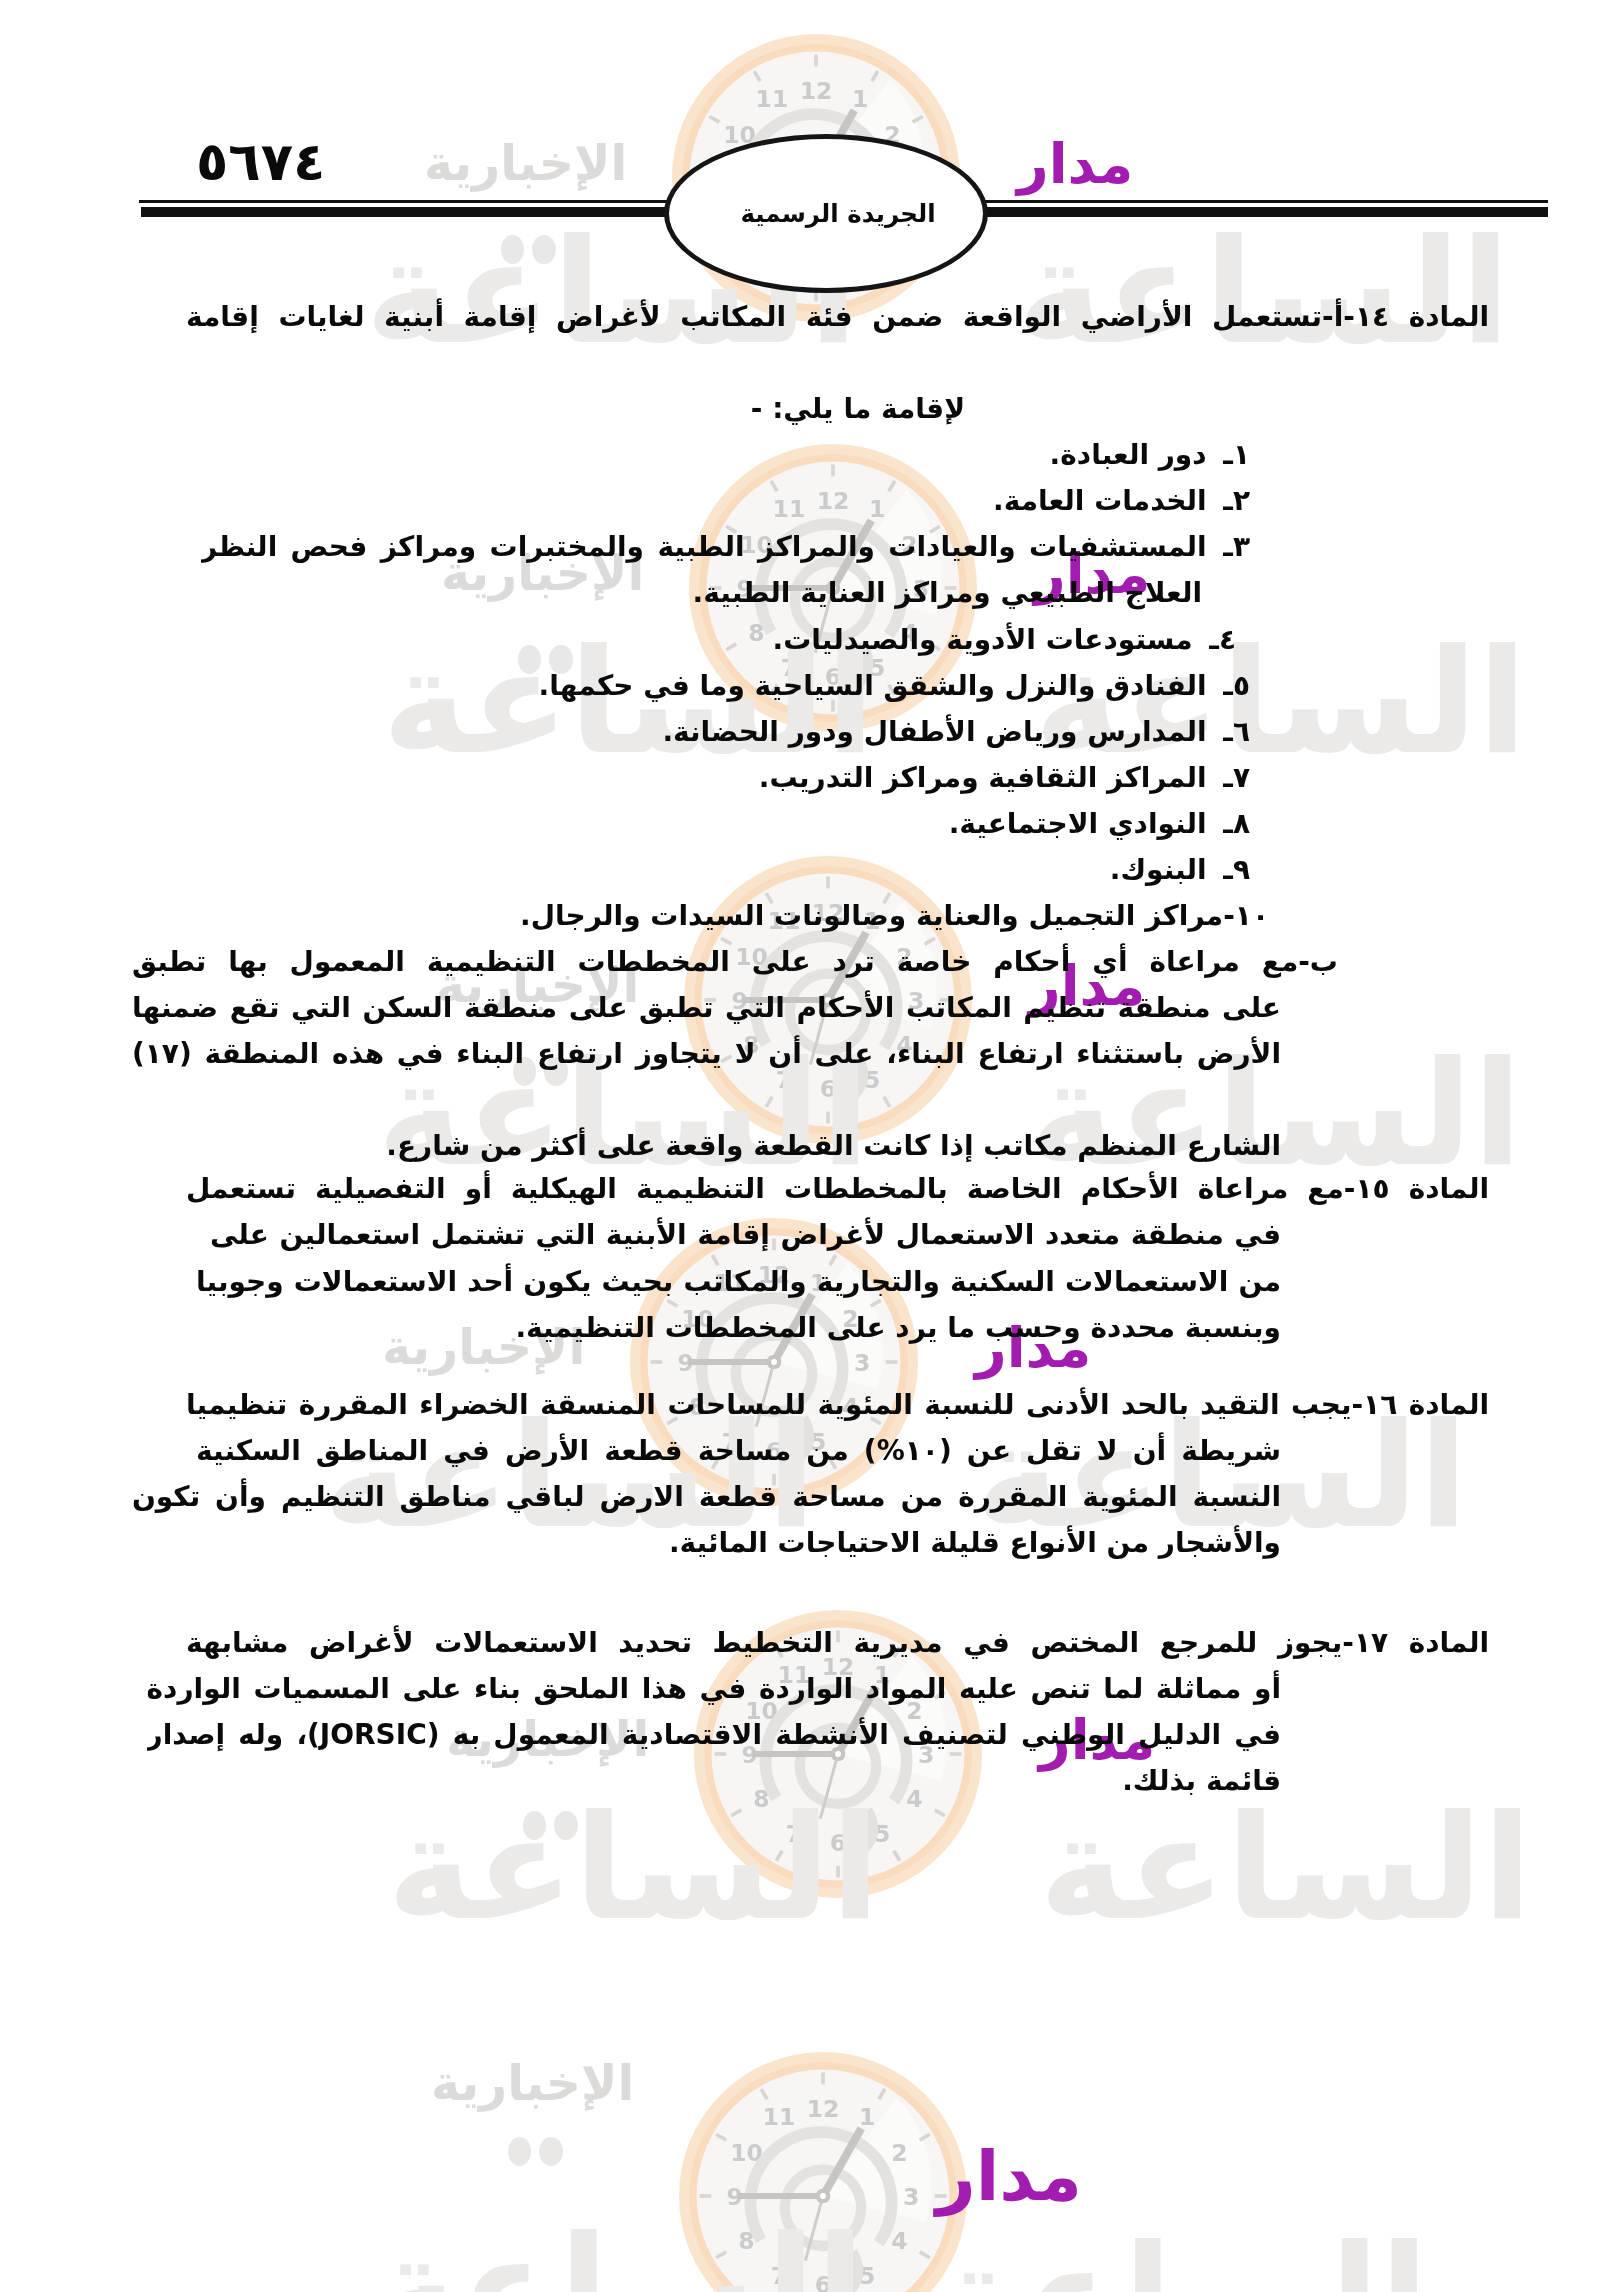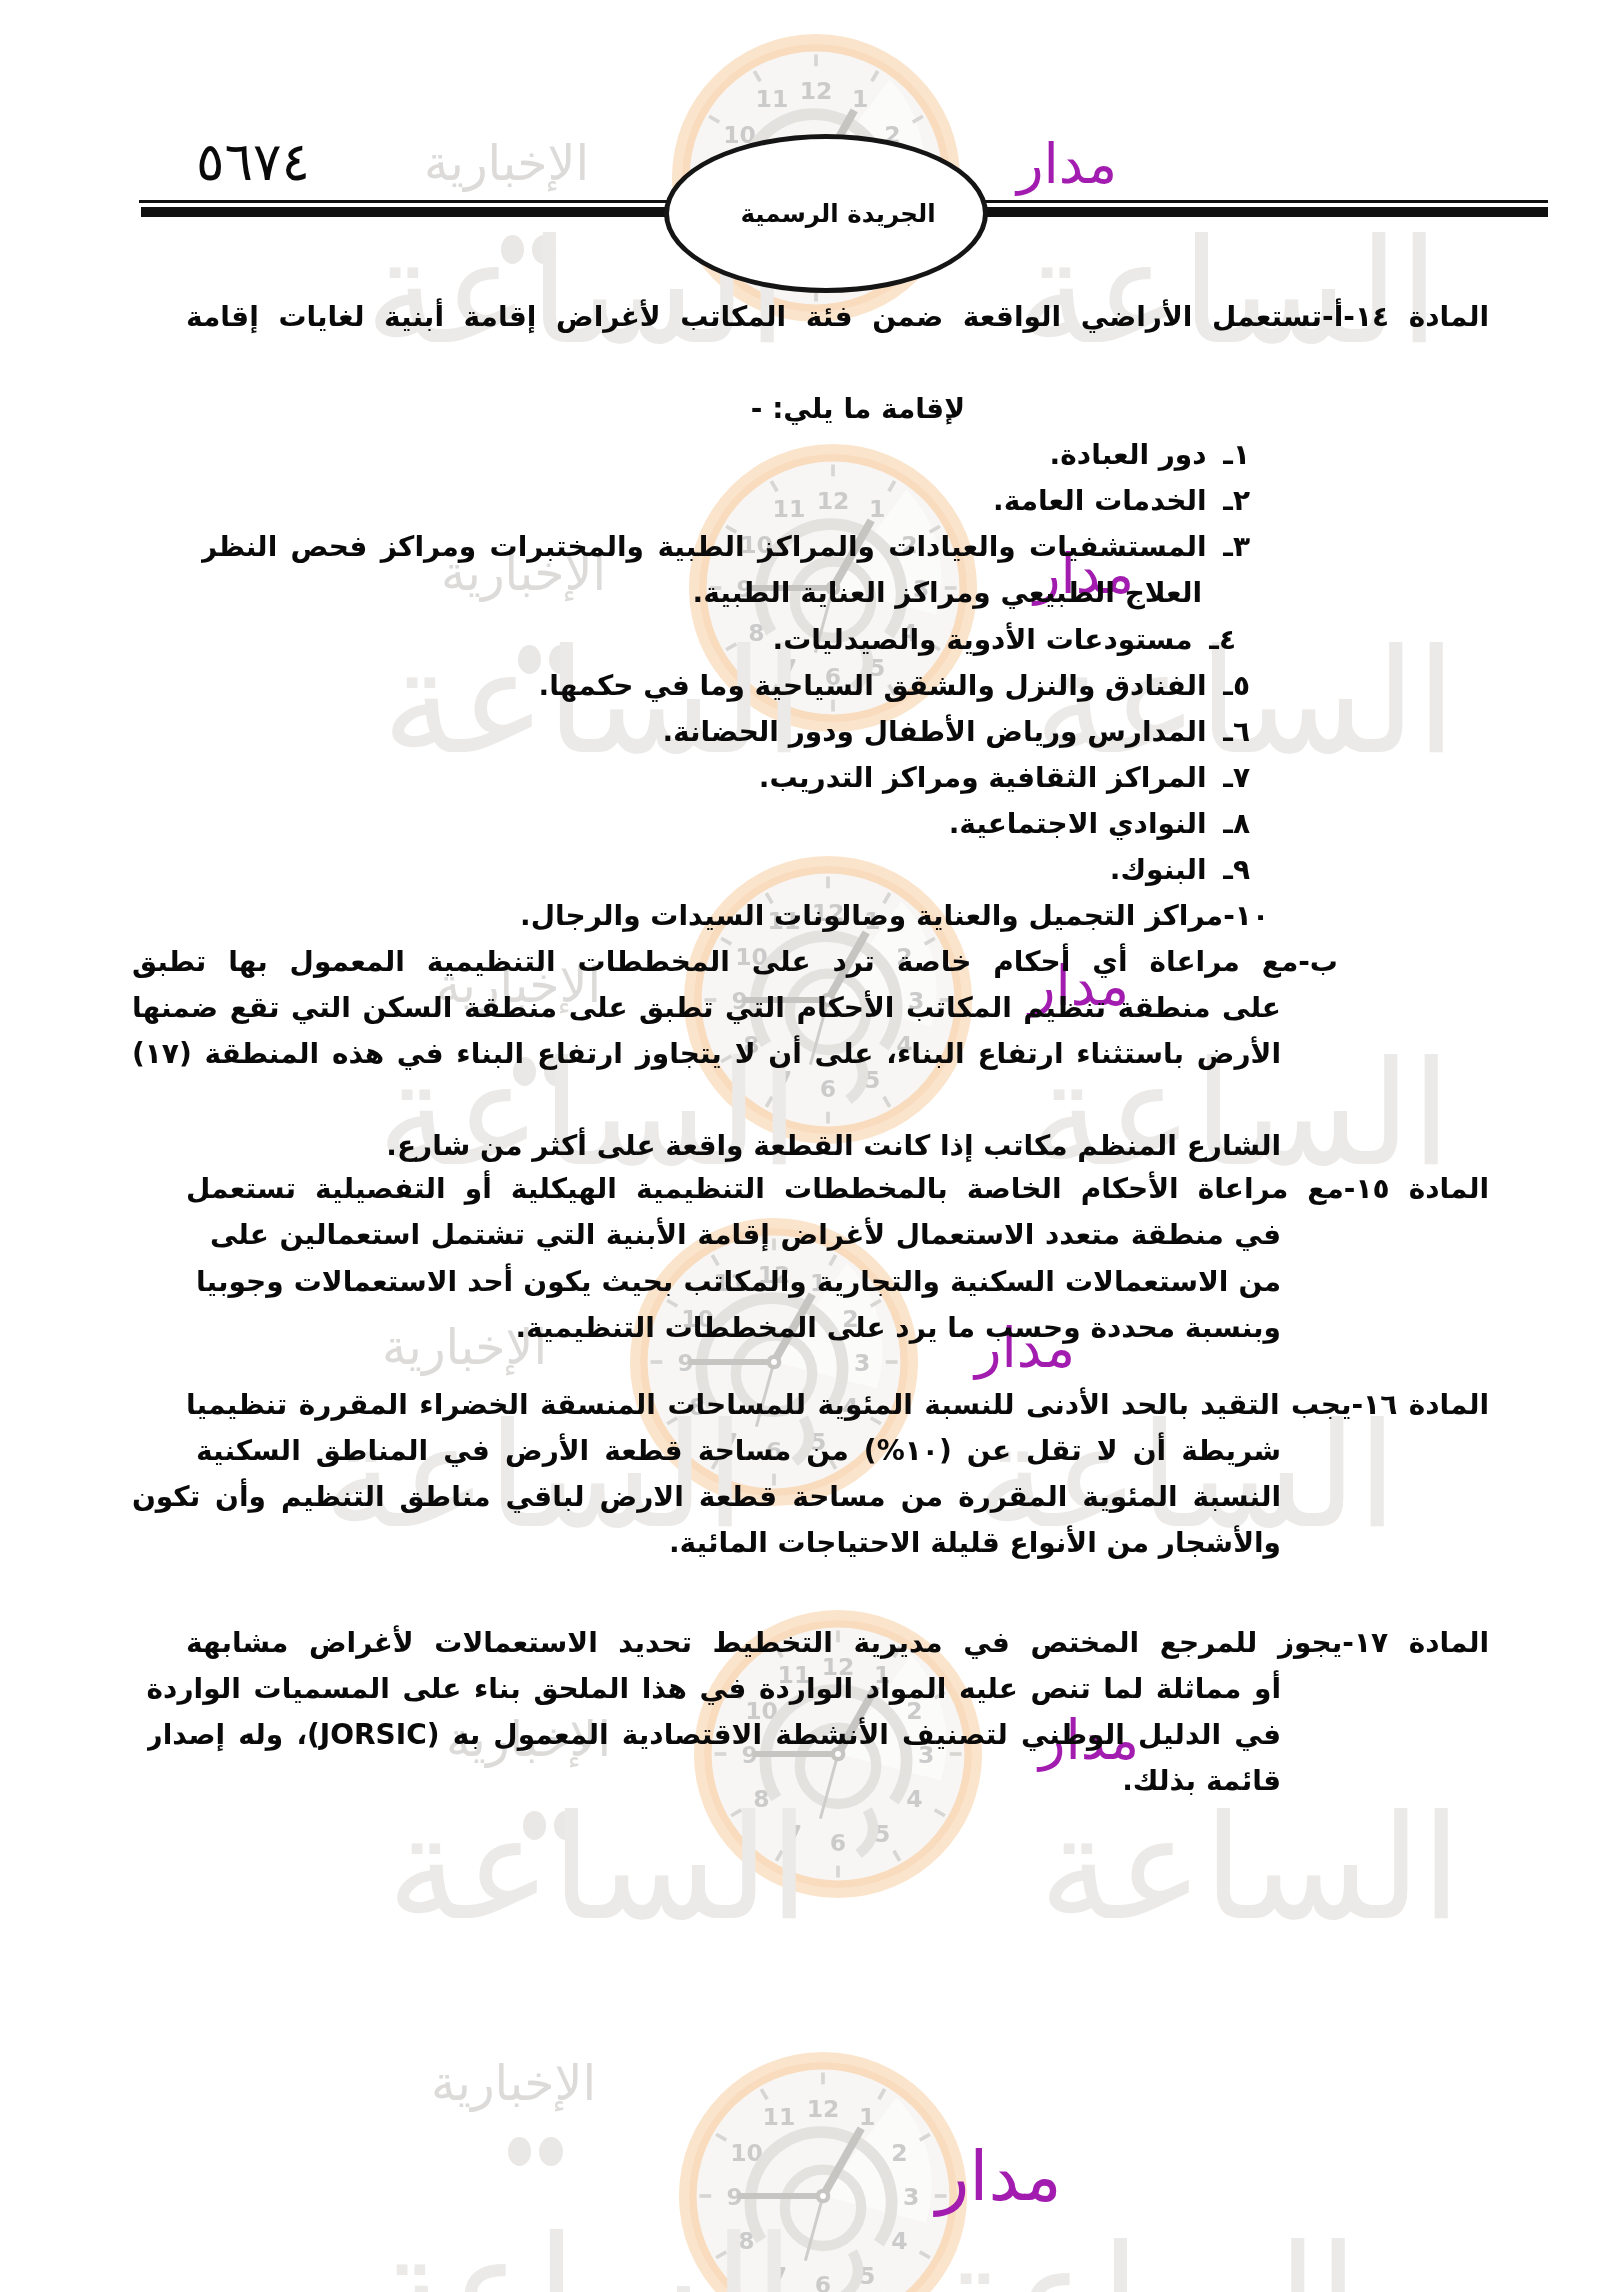--- a/index.html
+++ b/index.html
@@ -7,36 +7,36 @@
     position:relative;
     width:1621px;height:2293px;
     background:#ffffff;
     overflow:hidden;
     font-family:"DejaVu Sans", sans-serif;
     direction:rtl;
   }
   
   .wm{position:absolute;width:0;height:0;z-index:0;}
   .wm-clock{position:absolute;left:-147px;top:-147px;width:294px;height:294px;}
-  .wm-piece{position:absolute;font-weight:normal;white-space:nowrap;line-height:1;}
+  .wm-piece{position:absolute;font-weight:bold;white-space:nowrap;line-height:1;}
   .wm-ikh {left:-392px;top:-39px;font-size:49px;color:#dcdbd9;}
   .wm-mad {left:201px;top:-41px;font-size:55px;color:#a21caf;}
   .wm-bigL{left:-451px;top:41px;font-size:145px;color:#eceae8;}
   .wm-bigR{left:201px;top:41px;font-size:145px;color:#eceae8;}
   .wm-dots{position:absolute;left:-323px;top:57px;}
   .wm-dots i{display:inline-block;width:23.5px;height:29px;border-radius:50%;background:#e9e8e6;margin-left:7.8px;}
   .k6 .wm-mad{left:113px;top:-54px;font-size:69px;}
   .k6 .wm-bigR{left:113px;top:29px;}
   
   .rule{position:absolute;background:#101010;z-index:2;}
   #rule-thin {left:139px;top:200px;width:1409px;height:2.9px;}
   #rule-thick{left:141px;top:207px;width:1407px;height:9.8px;}
   #page-number{
     position:absolute;left:196px;top:131px;z-index:2;
-    font-size:53px;font-weight:normal;color:#0a0a0a;letter-spacing:2px;
+    font-size:53px;font-weight:bold;color:#0a0a0a;letter-spacing:2px;
   }
   #title-oval{
     position:absolute;left:664px;top:134px;width:314px;height:149px;
     background:#ffffff;border:5.9px solid #151515;border-radius:50%;
     z-index:3;display:flex;align-items:center;justify-content:center;
   }
   #title-oval .t{font-size:24.5px;font-weight:bold;color:#0a0a0a;margin-left:24px;}
   
   #content{
     position:absolute;left:127px;top:0;width:1362px;height:2293px;

